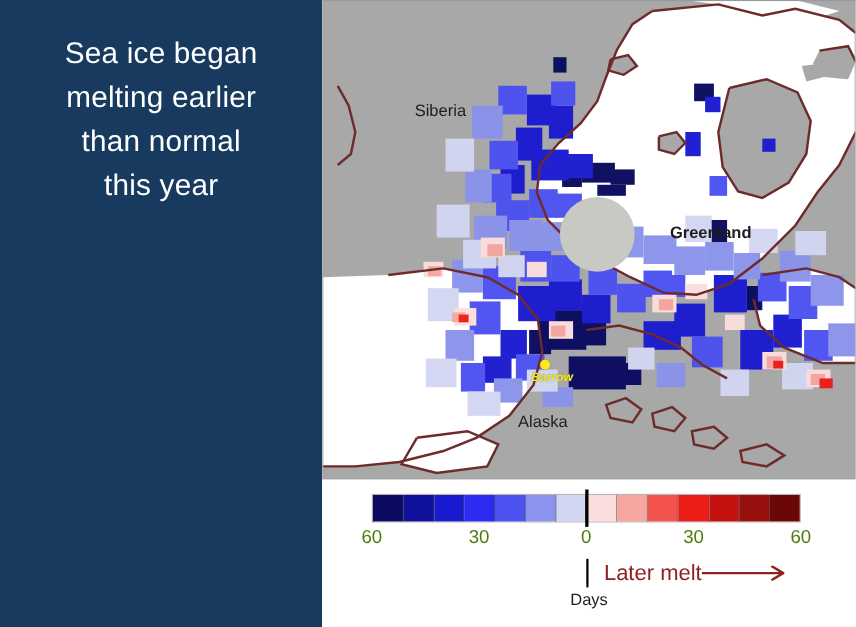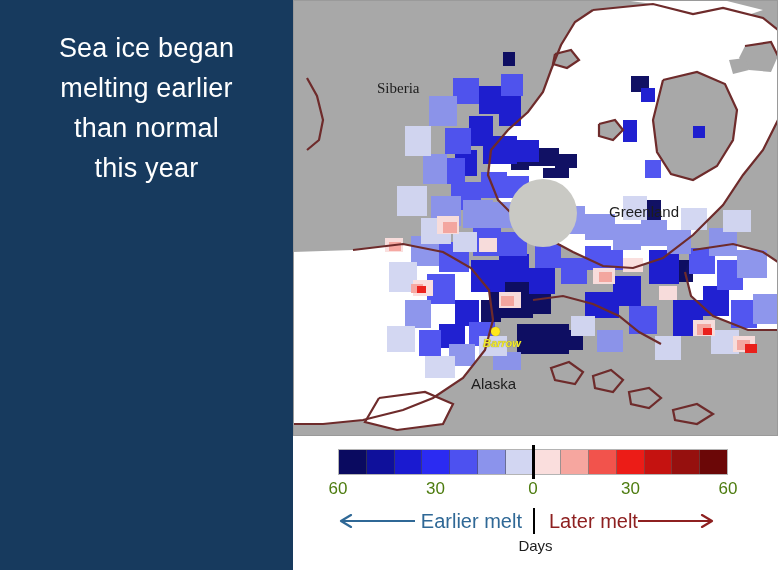--- a/index.html
+++ b/index.html
@@ -31,22 +31,22 @@
     position:absolute;left:0;top:0;width:485px;height:436px;
     background:#a8a8a8;overflow:hidden;
   }
   #map-svg{position:absolute;left:0;top:0;width:485px;height:436px;}
 
   .map-label{
     position:absolute;color:#1d1d1d;font-size:15px;
     font-family:"Liberation Sans","DejaVu Sans",sans-serif;
     white-space:nowrap;
   }
-  #label-siberia{left:84px;top:80px;font-family:Liberation Serif, serif;}
-  #label-greenland{left:316px;top:203px;}
+  #label-siberia{left:84px;top:92px;}
+  #label-greenland{left:316px;top:203px;font-weight:bold;}
   #label-alaska{left:178px;top:375px;}
 
   #label-barrow{
     position:absolute;left:190px;top:337px;
     color:#f2ea2a;font-size:11px;font-style:italic;font-weight:bold;
     text-shadow:0 0 1px #6a6a20;white-space:nowrap;
   }
   #barrow-dot{
     position:absolute;left:198px;top:327px;width:9px;height:9px;
     border-radius:50%;background:#ffe81c;box-shadow:0 0 1px #8a8a00;
@@ -353,27 +353,20 @@
 
       <div id="ticks">
           <div class="tick" style="left: 0%;">60</div>
           <div class="tick" style="left: 25%;">30</div>
           <div class="tick" style="left: 50%;">0</div>
           <div class="tick" style="left: 75%;">30</div>
           <div class="tick" style="left: 100%;">60</div>
         </div>
 
       <div id="arrow-row">
-        <div id="earlier-group">
-          <svg width="78" height="14" viewBox="0 0 78 14">
-            <line x1="6" y1="7" x2="78" y2="7" stroke="#2f6896" stroke-width="2.2"></line>
-            <polyline points="14,1 4,7 14,13" fill="none" stroke="#2f6896" stroke-width="2.2" stroke-linejoin="round" stroke-linecap="round"></polyline>
-          </svg>
-          <span class="melt-text" id="earlier-label">Earlier melt</span>
-        </div>
 
         <div id="later-group">
           <span class="melt-text" id="later-label">Later melt</span>
           <svg width="78" height="14" viewBox="0 0 78 14">
             <line x1="0" y1="7" x2="72" y2="7" stroke="#8e2020" stroke-width="2.2"></line>
             <polyline points="64,1 74,7 64,13" fill="none" stroke="#8e2020" stroke-width="2.2" stroke-linejoin="round" stroke-linecap="round"></polyline>
           </svg>
         </div>
       </div>
 

